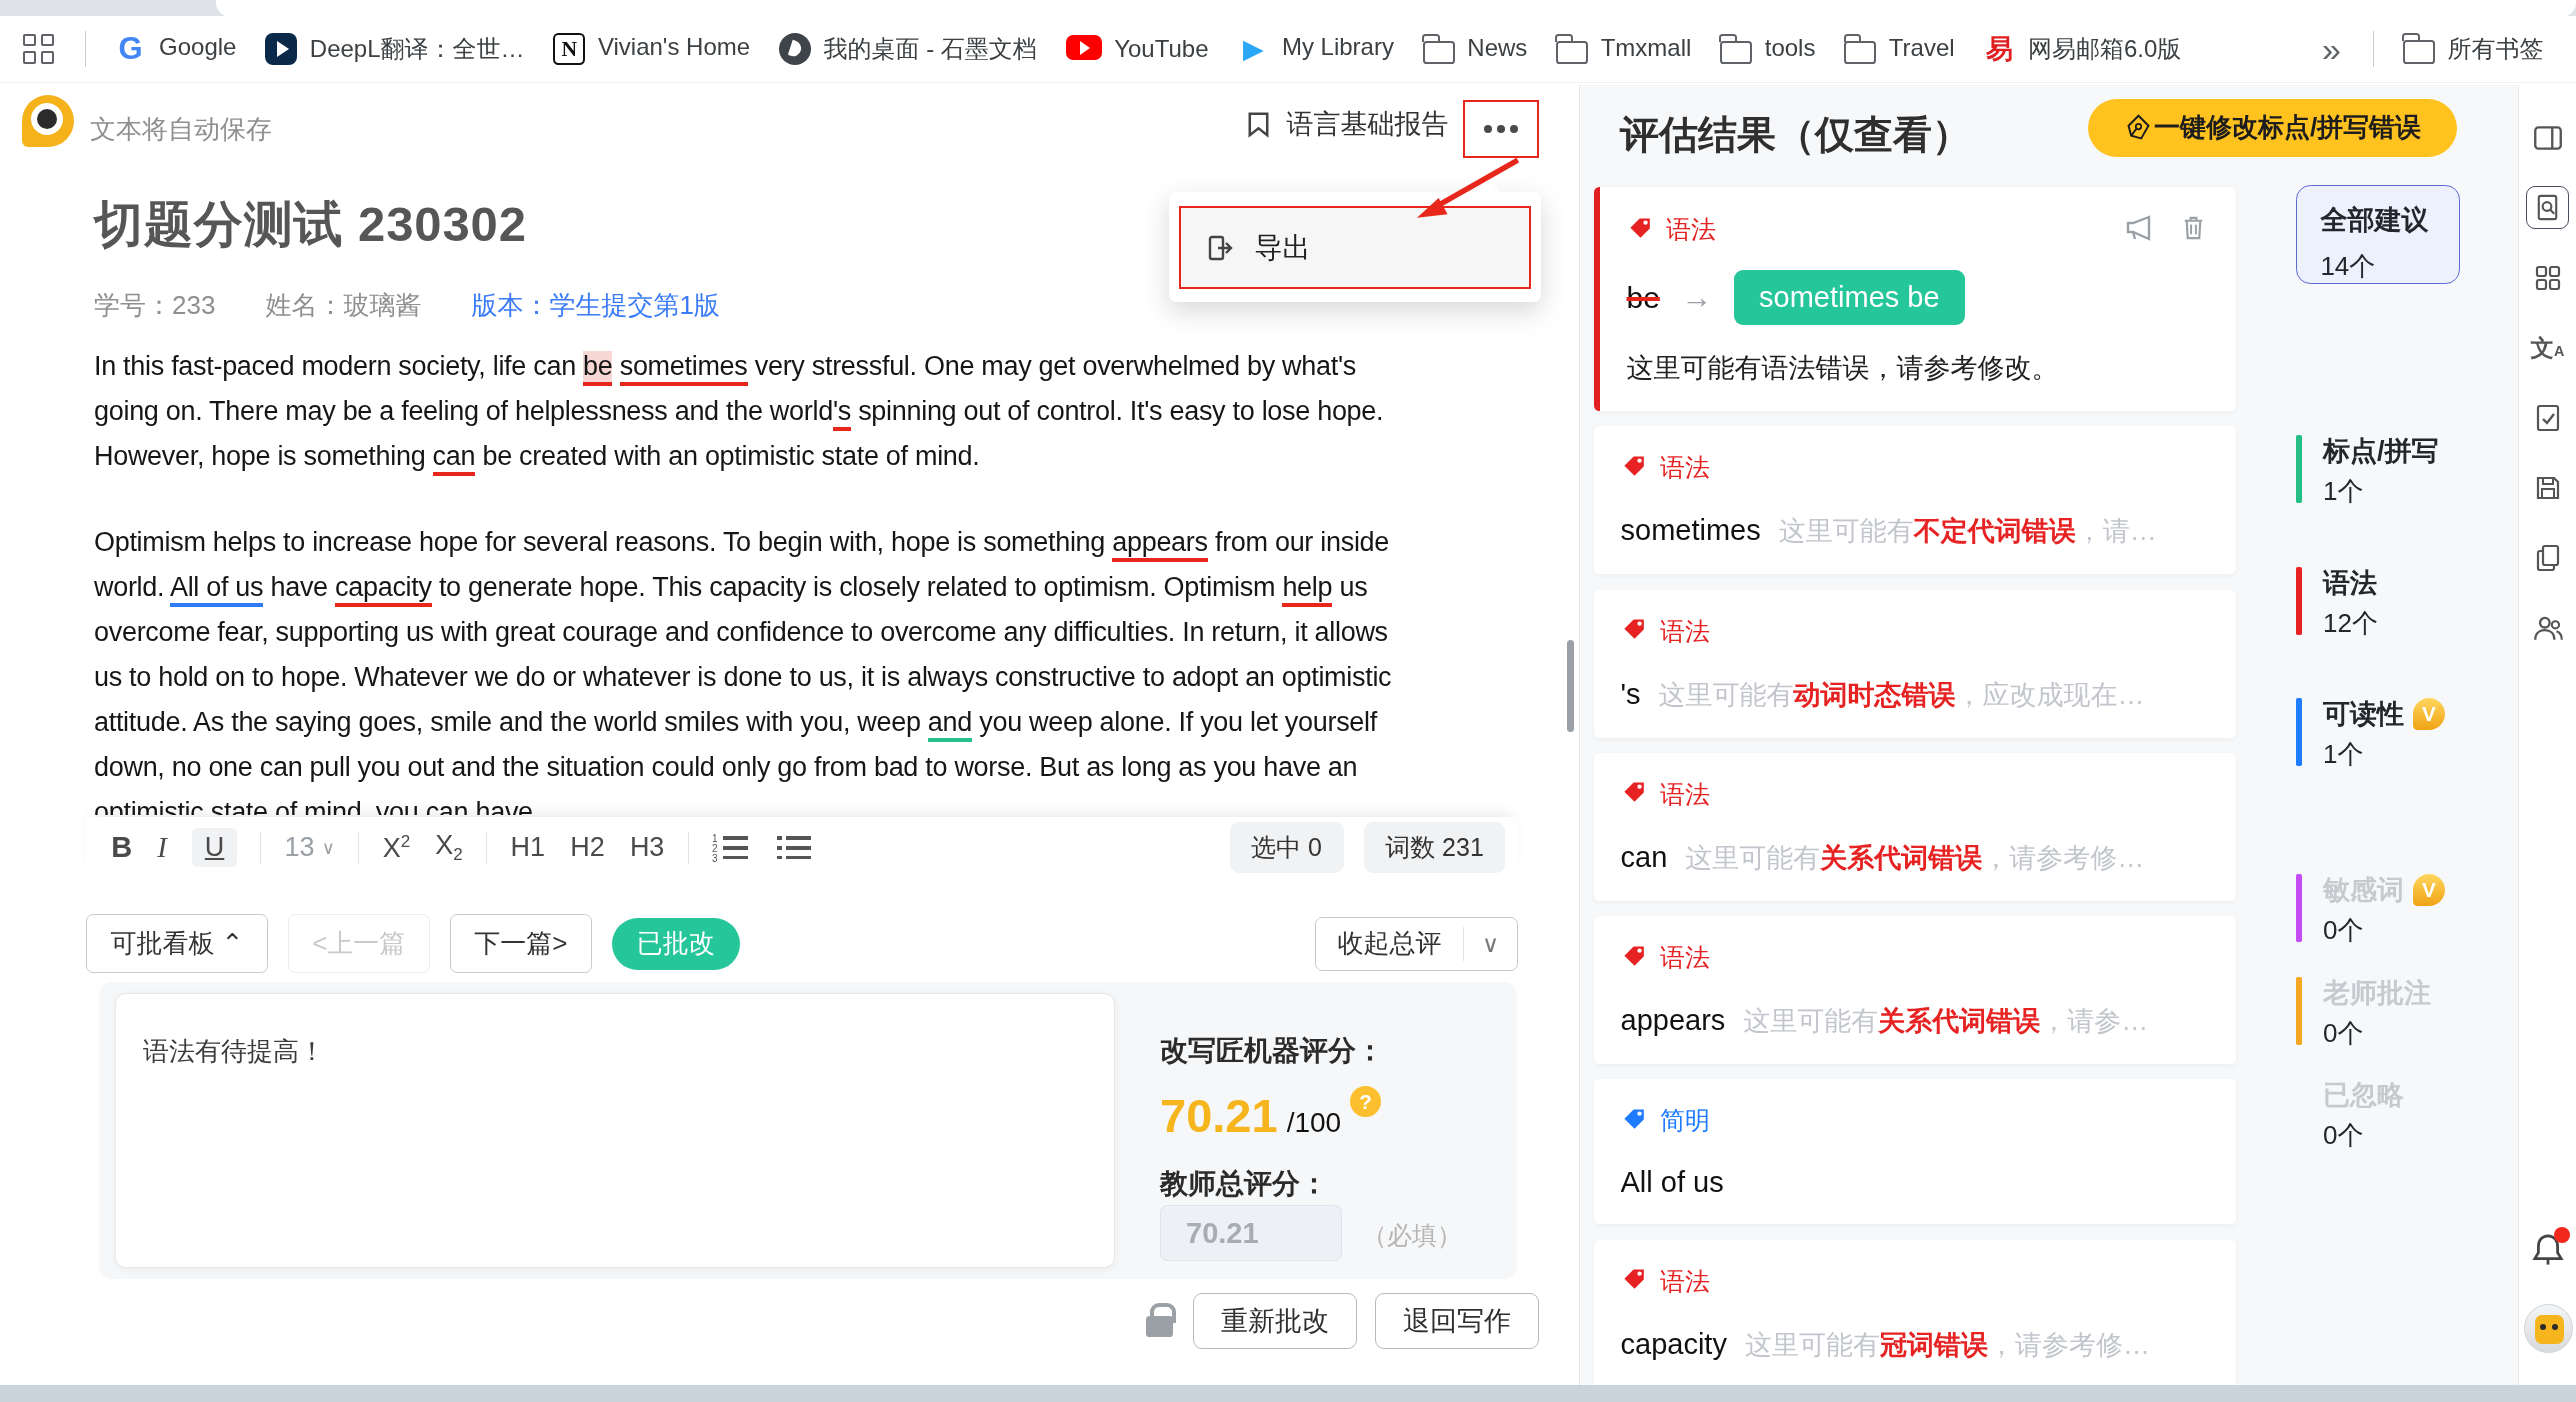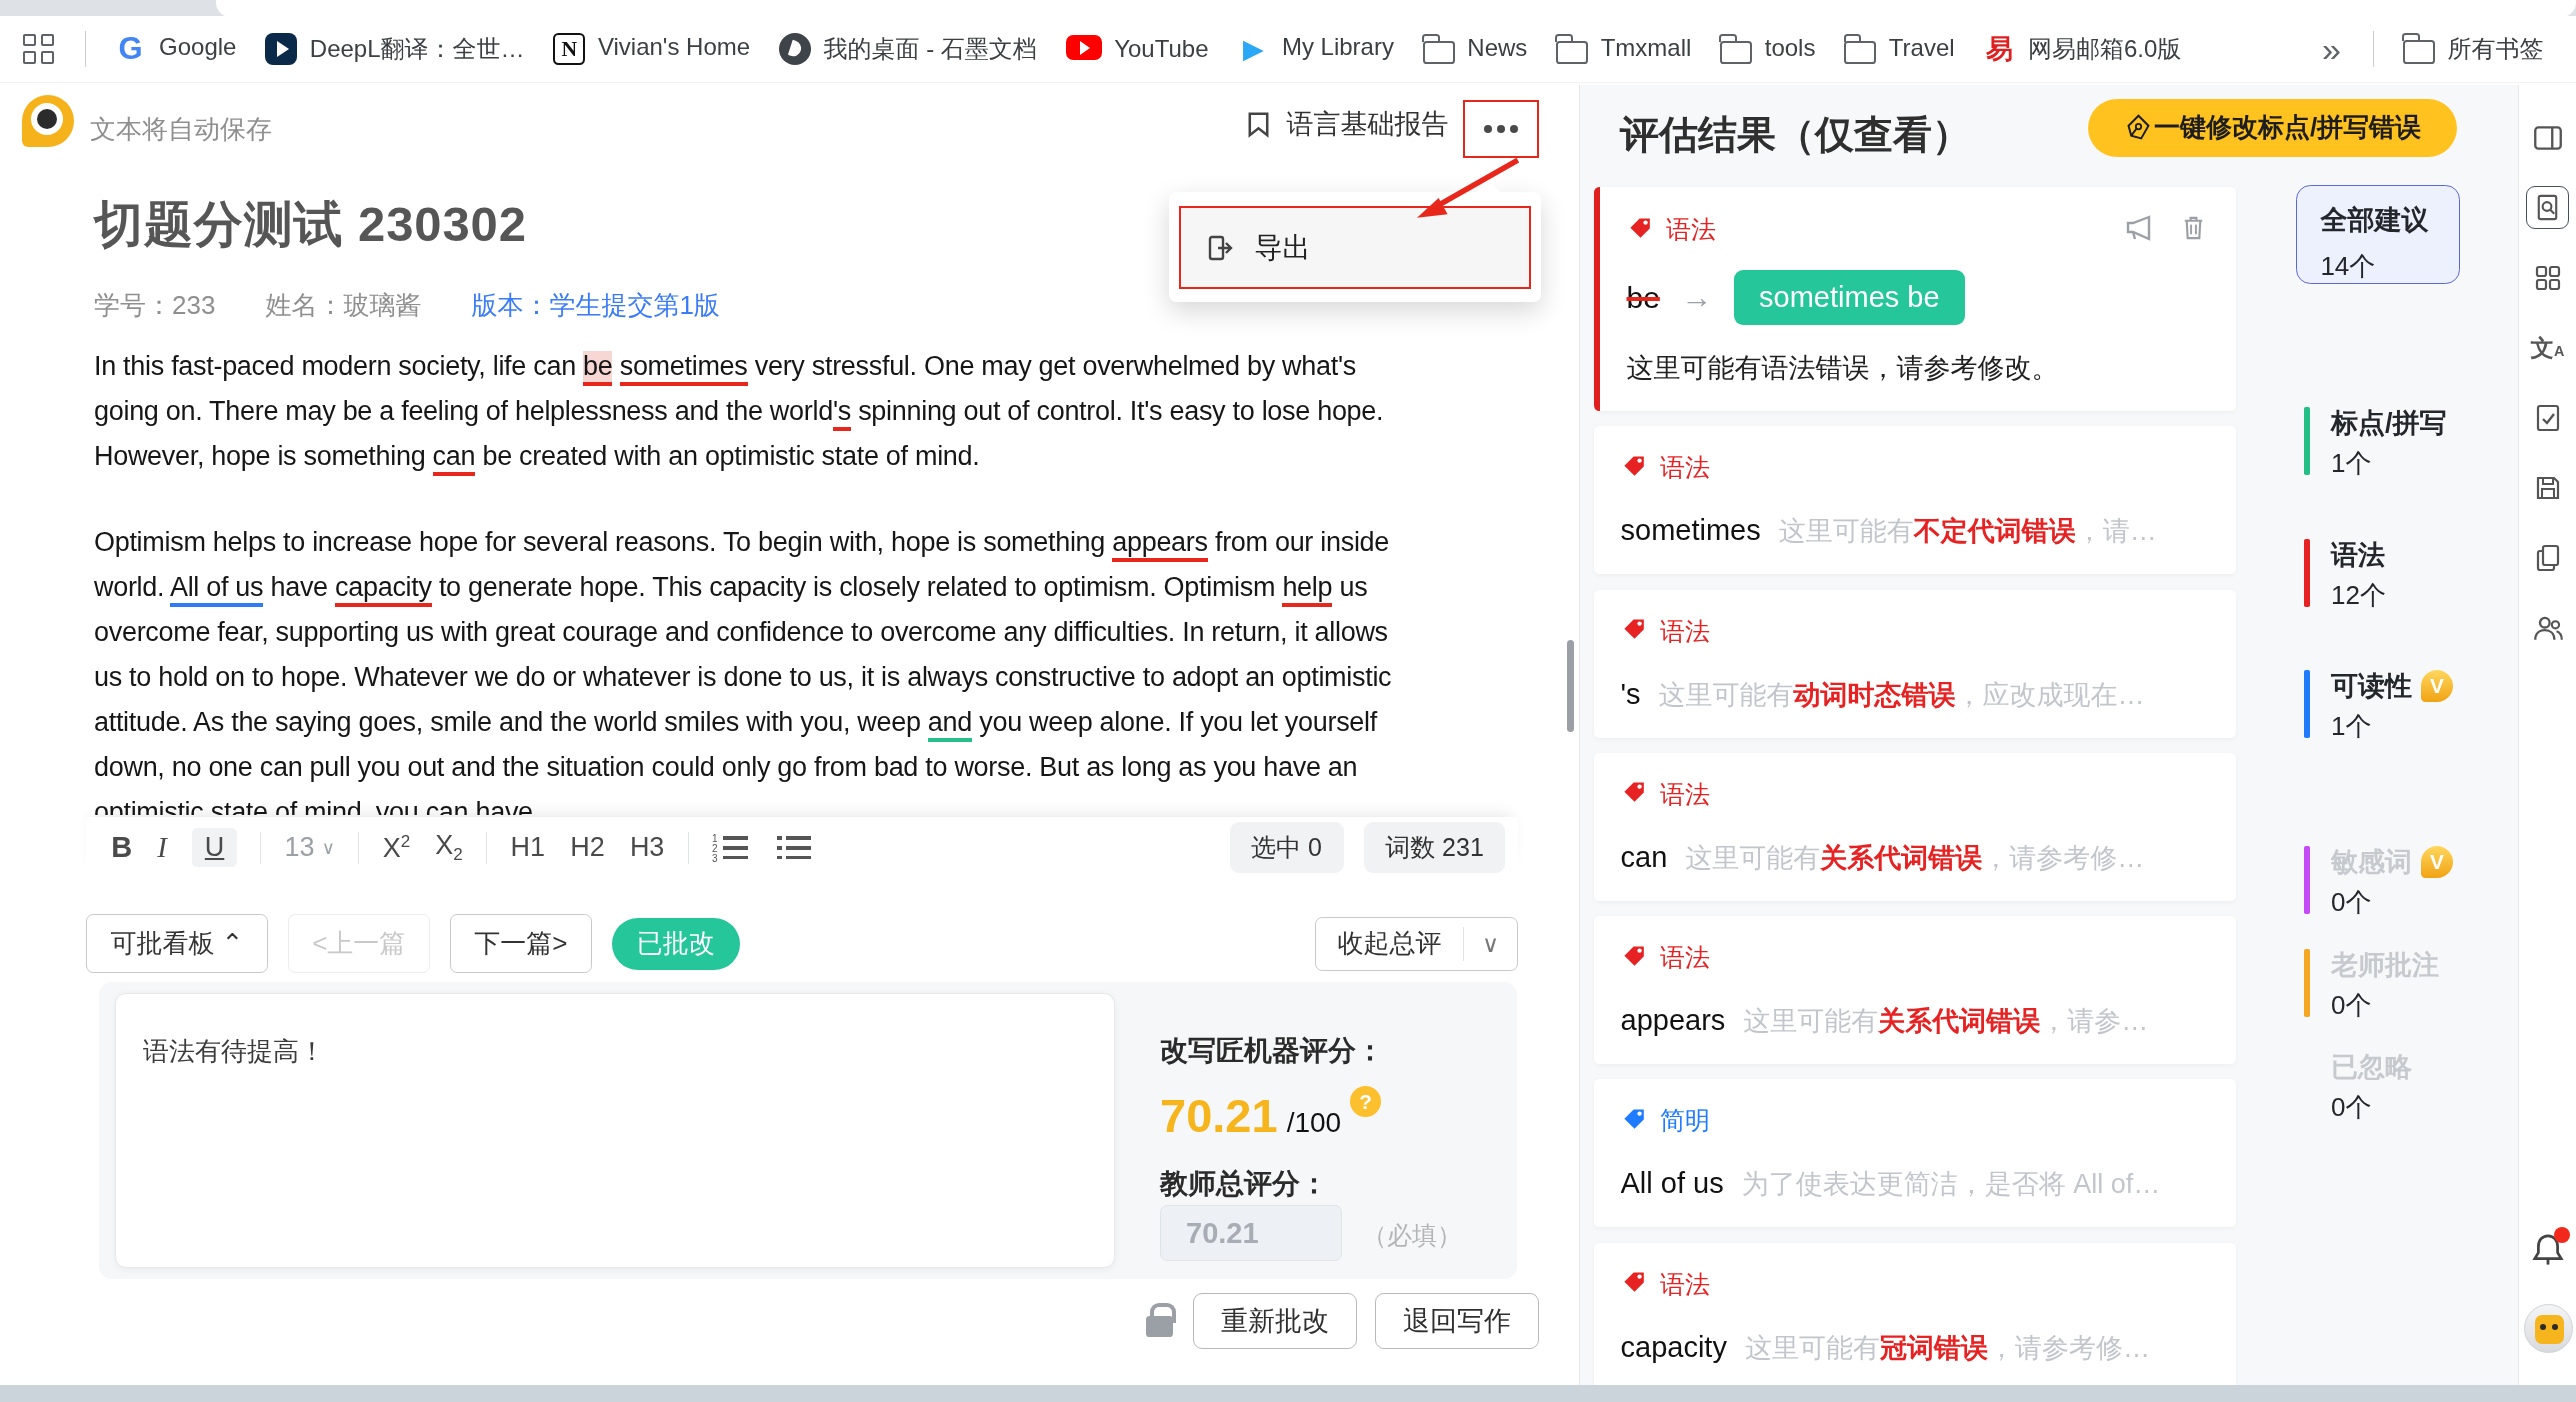--- a/index.html
+++ b/index.html
@@ -123,21 +123,21 @@
   .card-desc { margin-top:25px; font-size:27px; color:#222; }
   .inline-row { margin-top:29px; font-size:27px; display:flex; align-items:baseline; gap:18px; flex-wrap:nowrap; white-space:nowrap; overflow:hidden; }
   .iw { font-size:29px; color:#111; }
   .c-grey { color:#c2c6cc; } .c-red { color:#e62222; font-weight:bold; }
 
   
   .cat-side { position:absolute; left:716px; top:0; width:216px; height:100%; }
   .side-sel { position:absolute; left:0; top:100px; width:164px; height:99px; border:1.8px solid #5b68d2; background:#edf0fd; border-radius:14.4px; padding:16px 0 0 23.4px; cursor:pointer; }
   .side-sel .l { font-size:27px; font-weight:bold; color:#23262b; }
   .side-sel .c { font-size:26px; color:#23262b; margin-top:10.8px; }
-  .side-item { position:absolute; left:8px; width:198px; height:77px; cursor:pointer; }
+  .side-item { position:absolute; left:0; width:198px; height:77px; cursor:pointer;margin-top:28px; }
   .side-item .bar { position:absolute; left:0; top:1.8px; width:6.3px; height:68px; border-radius:1.8px; }
   .side-item .l { position:absolute; left:27px; top:0; font-size:27px; font-weight:bold; color:#23262b; white-space:nowrap; display:flex; align-items:center; gap:9px; }
   .side-item .c { position:absolute; left:27px; top:41px; font-size:26px; color:#23262b; }
   .side-item.muted .l { color:#c6cacf; }
   .v-badge { width:32px; height:32px; border-radius:50% 50% 50% 14%; background:linear-gradient(#ffd75e,#f0a314); color:#fff; font-size:20.7px; font-weight:bold; display:inline-flex; align-items:center; justify-content:center; }
 
   
   .right-rail { position:absolute; left:2518px; top:85px; width:58px; bottom:17px; background:#fff; border-left:0.9px solid #e8e8e8; display:flex; flex-direction:column; align-items:center; padding-top:31px; }
   .rail-ic { width:43px; height:43px; margin-bottom:27px; display:flex; align-items:center; justify-content:center; cursor:pointer; color:#555; }
   .rail-ic.selbox { border:1.8px solid #46505c; border-radius:9px; }
@@ -413,21 +413,20 @@
       <div class="card">
         <div class="card-head">
           <span class="cat-blue"><svg width="27" height="27" viewBox="0 0 32 32">
               <path d="M4 15 L15 4 H27 V16 L16 27 Z" fill="#1f7bff"></path>
               <circle cx="22" cy="9" r="2.6" fill="#fff"></circle>
             </svg></span>
           <span class="cat-label cat-blue">简明</span>
         </div>
         <div class="inline-row">
           <span class="iw">All of us</span>
-          <span><span class="c-grey">为了使表达更简洁，是否将 All of…</span></span>
         </div>
       </div>
       <div class="card">
         <div class="card-head">
           <span class="cat-red"><svg width="27" height="27" viewBox="0 0 32 32">
               <path d="M4 15 L15 4 H27 V16 L16 27 Z" fill="#e62222"></path>
               <circle cx="22" cy="9" r="2.6" fill="#fff"></circle>
             </svg></span>
           <span class="cat-label cat-red">语法</span>
         </div>

